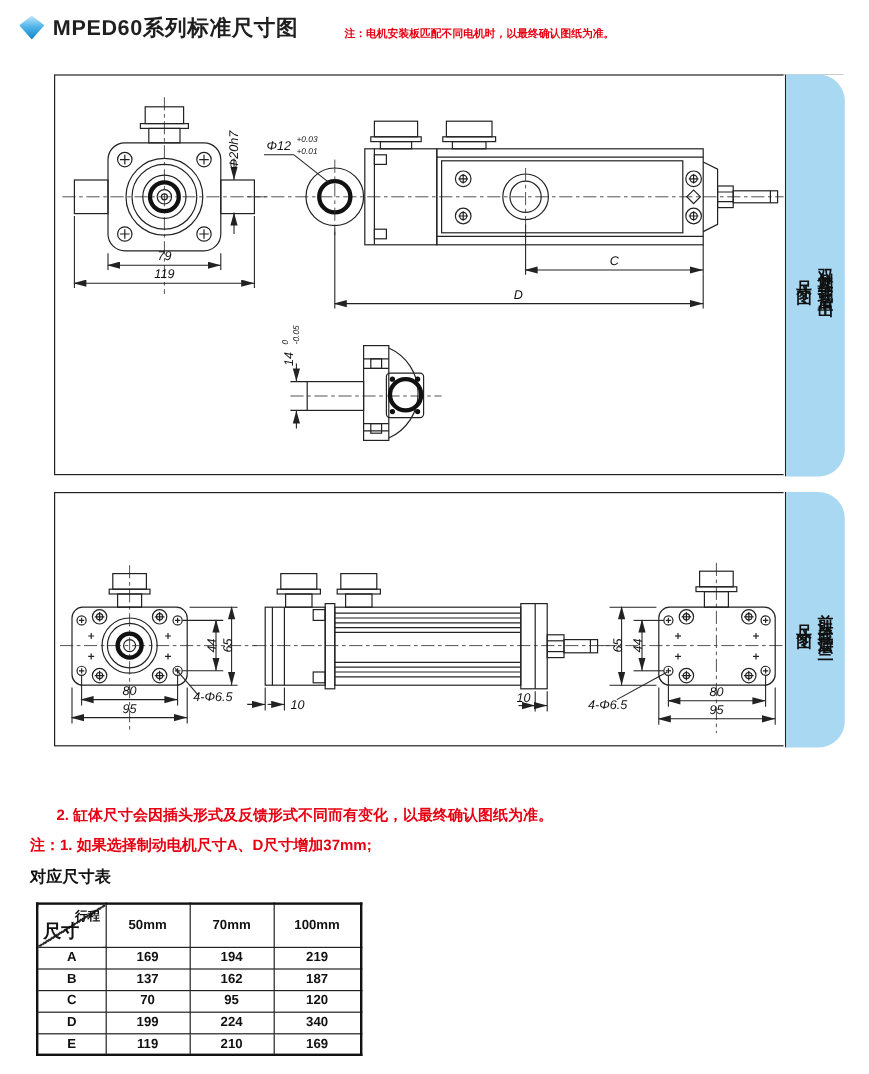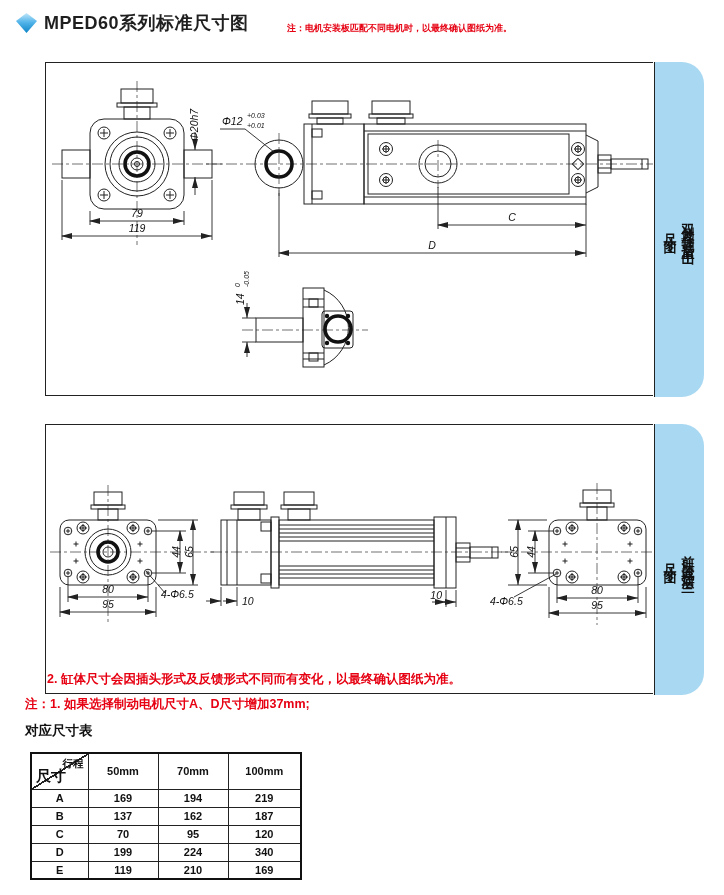--- a/index.html
+++ b/index.html
@@ -12,21 +12,21 @@
            clip-path:polygon(50% 0,100% 40%,50% 100%,0 40%);}
   .page-title{position:absolute;left:44px;top:11px;font-size:18px;font-weight:bold;
               color:#1f1f1f;letter-spacing:.5px;}
   .header-note{position:absolute;left:287px;top:22px;font-size:9px;font-weight:bold;
                color:var(--note-red,#E60012);}
 
   
   .panel{position:absolute;left:45px;width:658px;border:1.5px solid #222;
          background:#fff;box-sizing:border-box;}
   #panel-trunnion{top:62px;height:334px;}
-  #panel-flange{top:424px;height:270px;}
+  #panel-flange{top:410px;height:212px;}
   .panel svg{position:absolute;left:0;top:0;}
   .strip-mask{position:absolute;top:-1.5px;right:-1.5px;bottom:-1.5px;width:51px;background:#fff;}
   .strip{position:absolute;top:-1.5px;right:-1.5px;bottom:-1.5px;width:50px;
          background:var(--accent-blue,#A9D9F2);border-left:1.5px solid #222;
          border-radius:0 22px 22px 0;box-sizing:border-box;}
   .strip .v1,.strip .v2{position:absolute;top:50%;transform:translateY(-50%);
          writing-mode:vertical-rl;text-orientation:upright;font-size:13px;font-weight:bold;
          letter-spacing:4px;color:#101010;}
   .strip .v1{left:24px;}
   .strip .v2{left:6px;}

